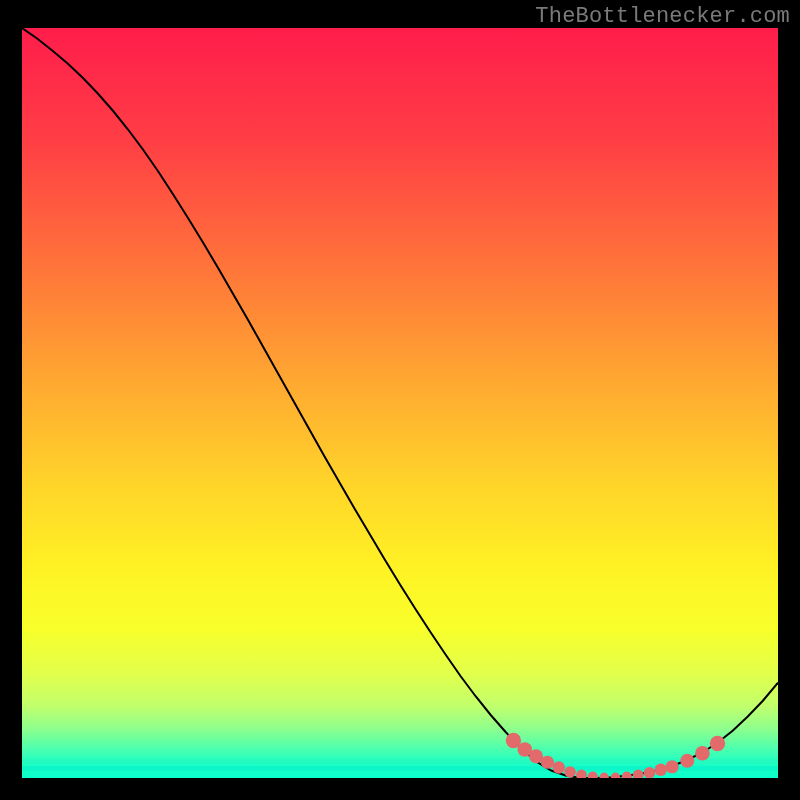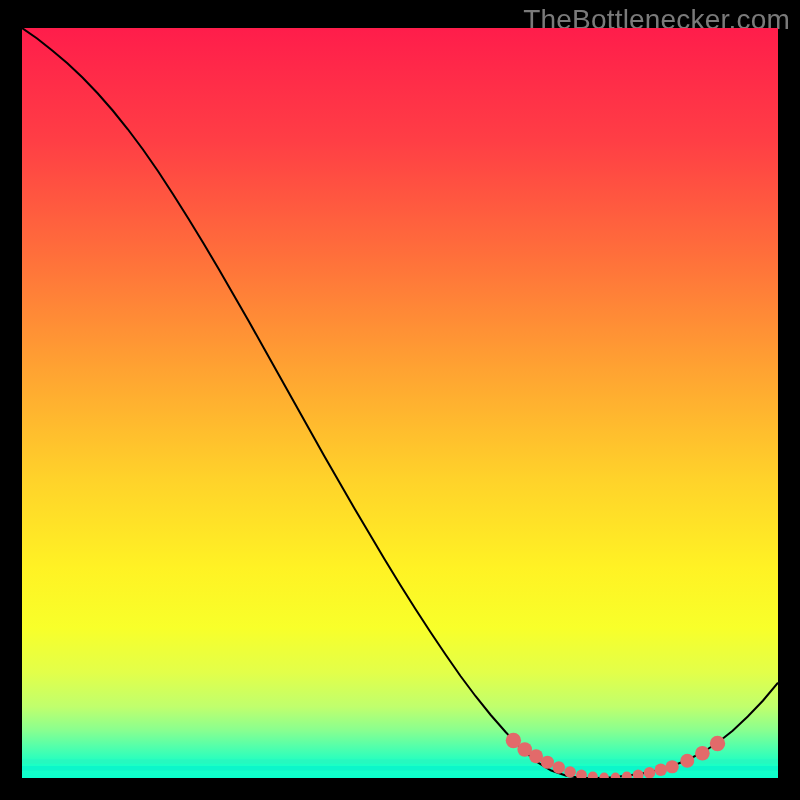--- a/index.html
+++ b/index.html
@@ -13,22 +13,22 @@
   .chart-container {
     position: relative;
     width: 800px;
     height: 800px;
     background: #000000;
   }
   .attribution {
     position: absolute;
     top: 4px;
     right: 10px;
-    font-family: Liberation Sans, sans-serif;
-    font-size: 28px;
+    font-family: Liberation Mono, monospace;
+    font-size: 22px;
     color: #7a7a7a;
     font-weight: 500;
     letter-spacing: 0.2px;
   }
   .plot-area {
     position: absolute;
     left: 22px;
     top: 28px;
     width: 756px;
     height: 750px;

